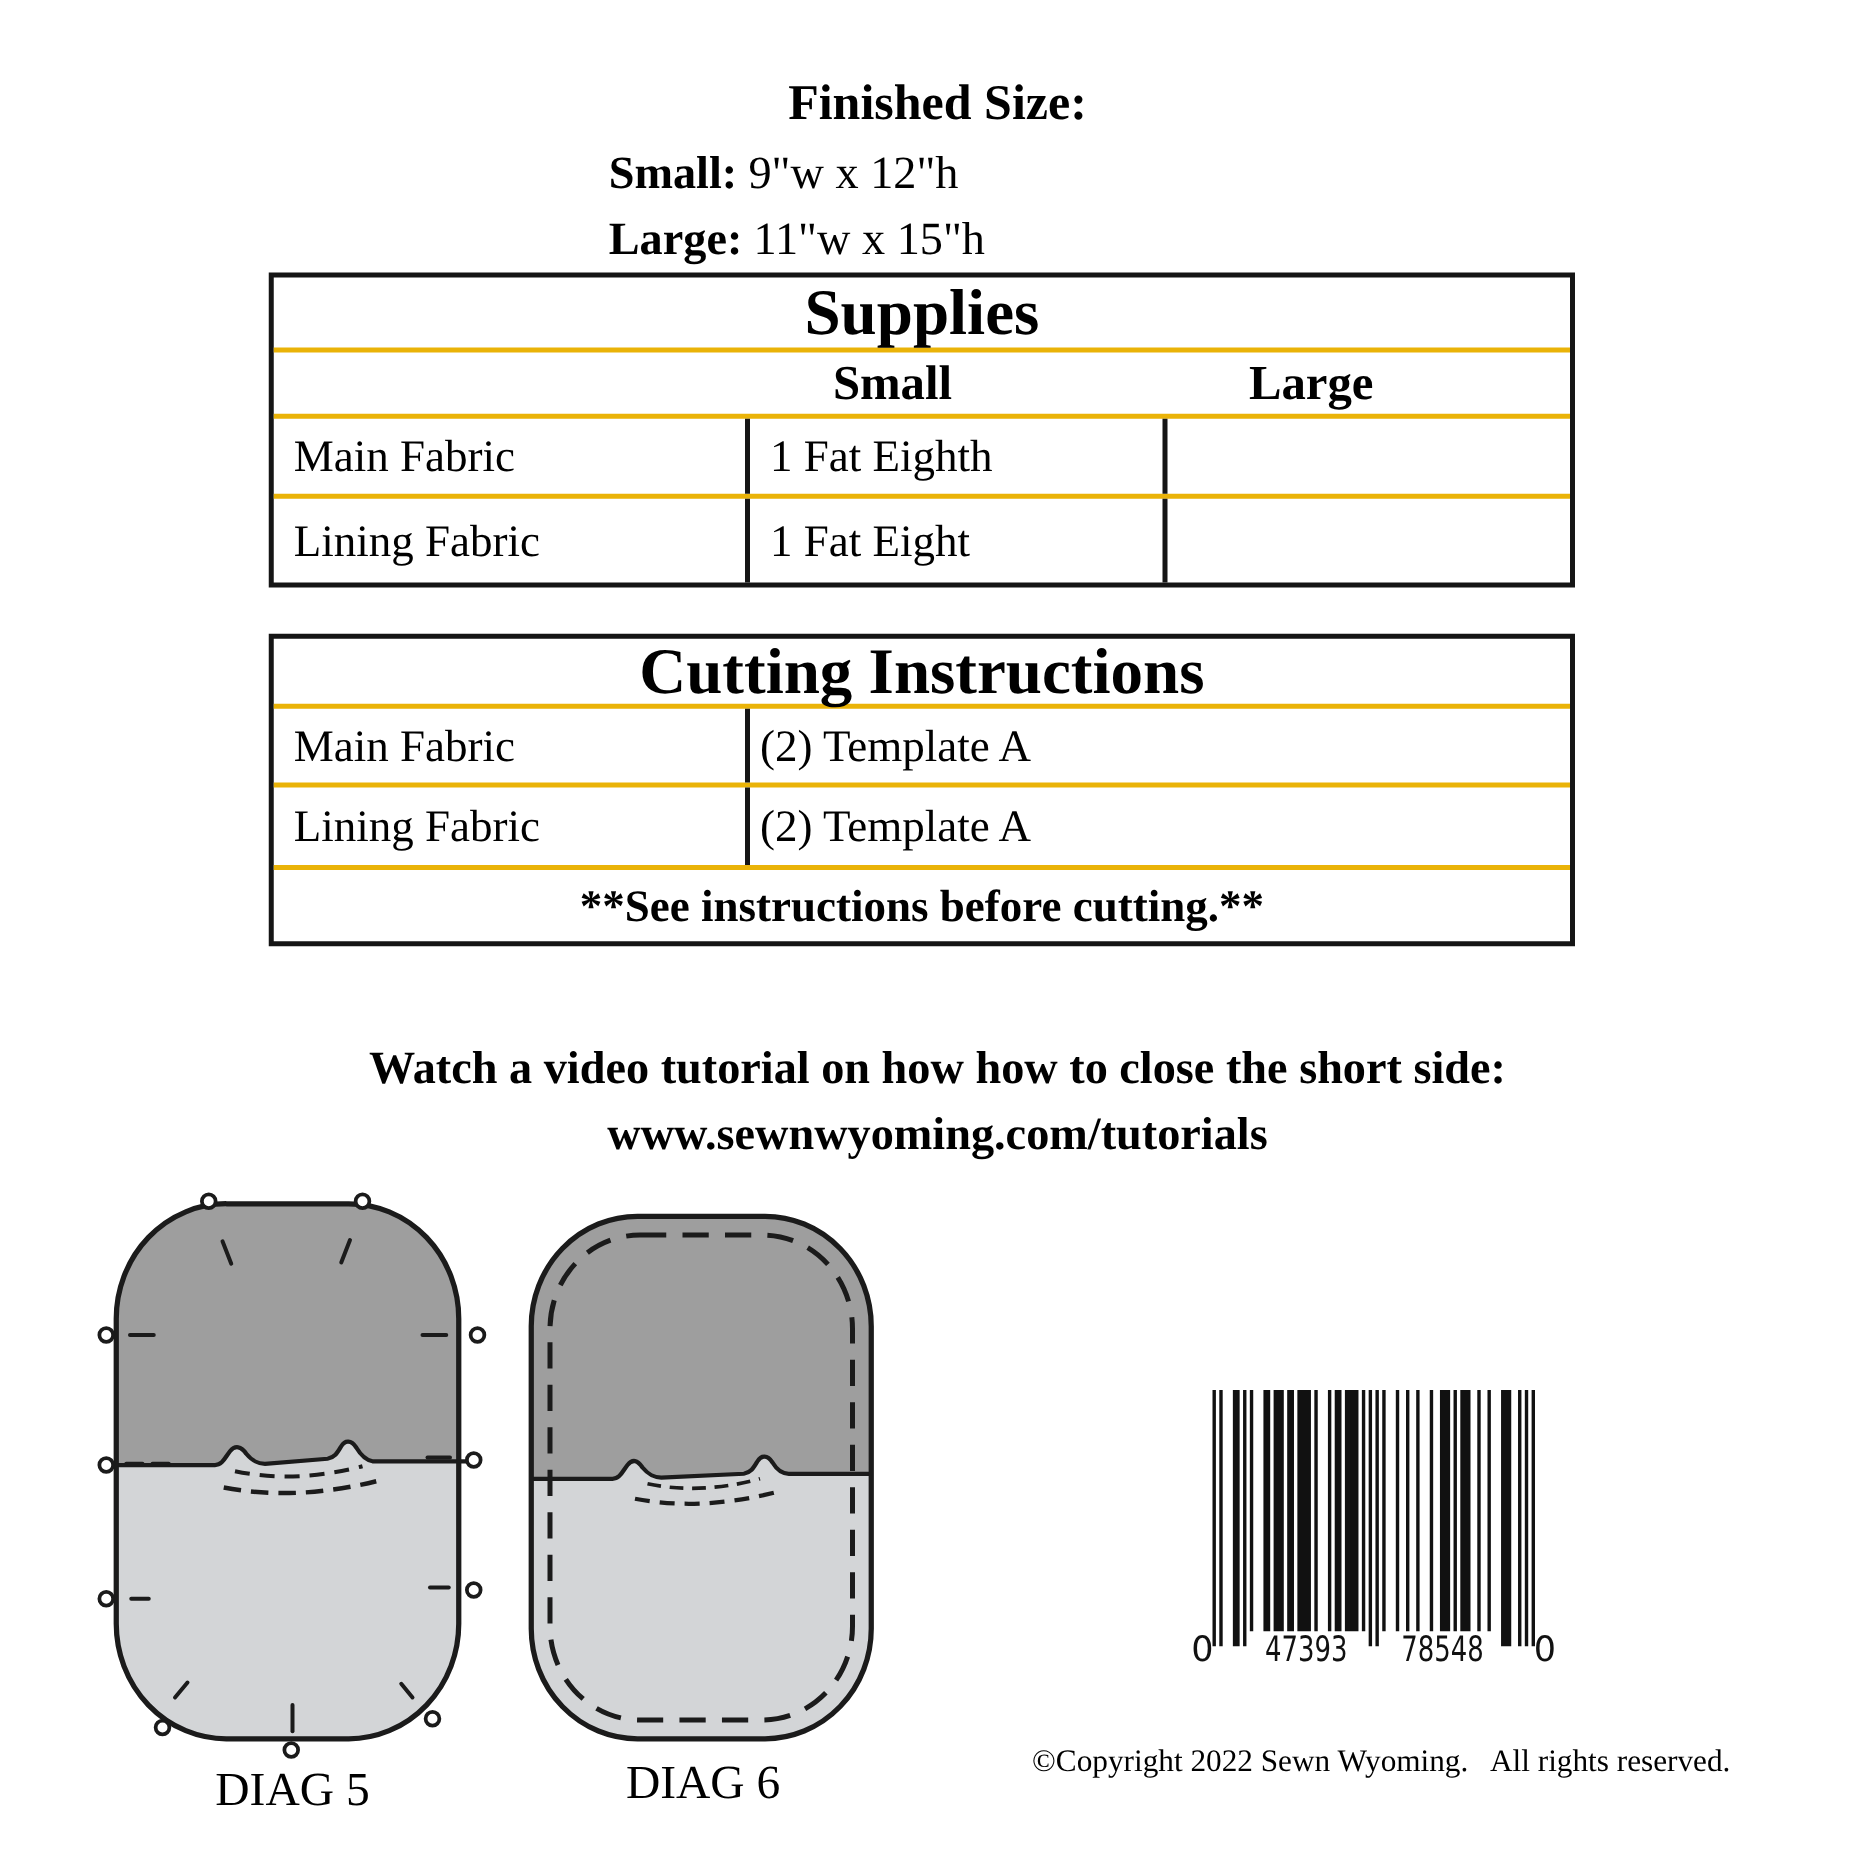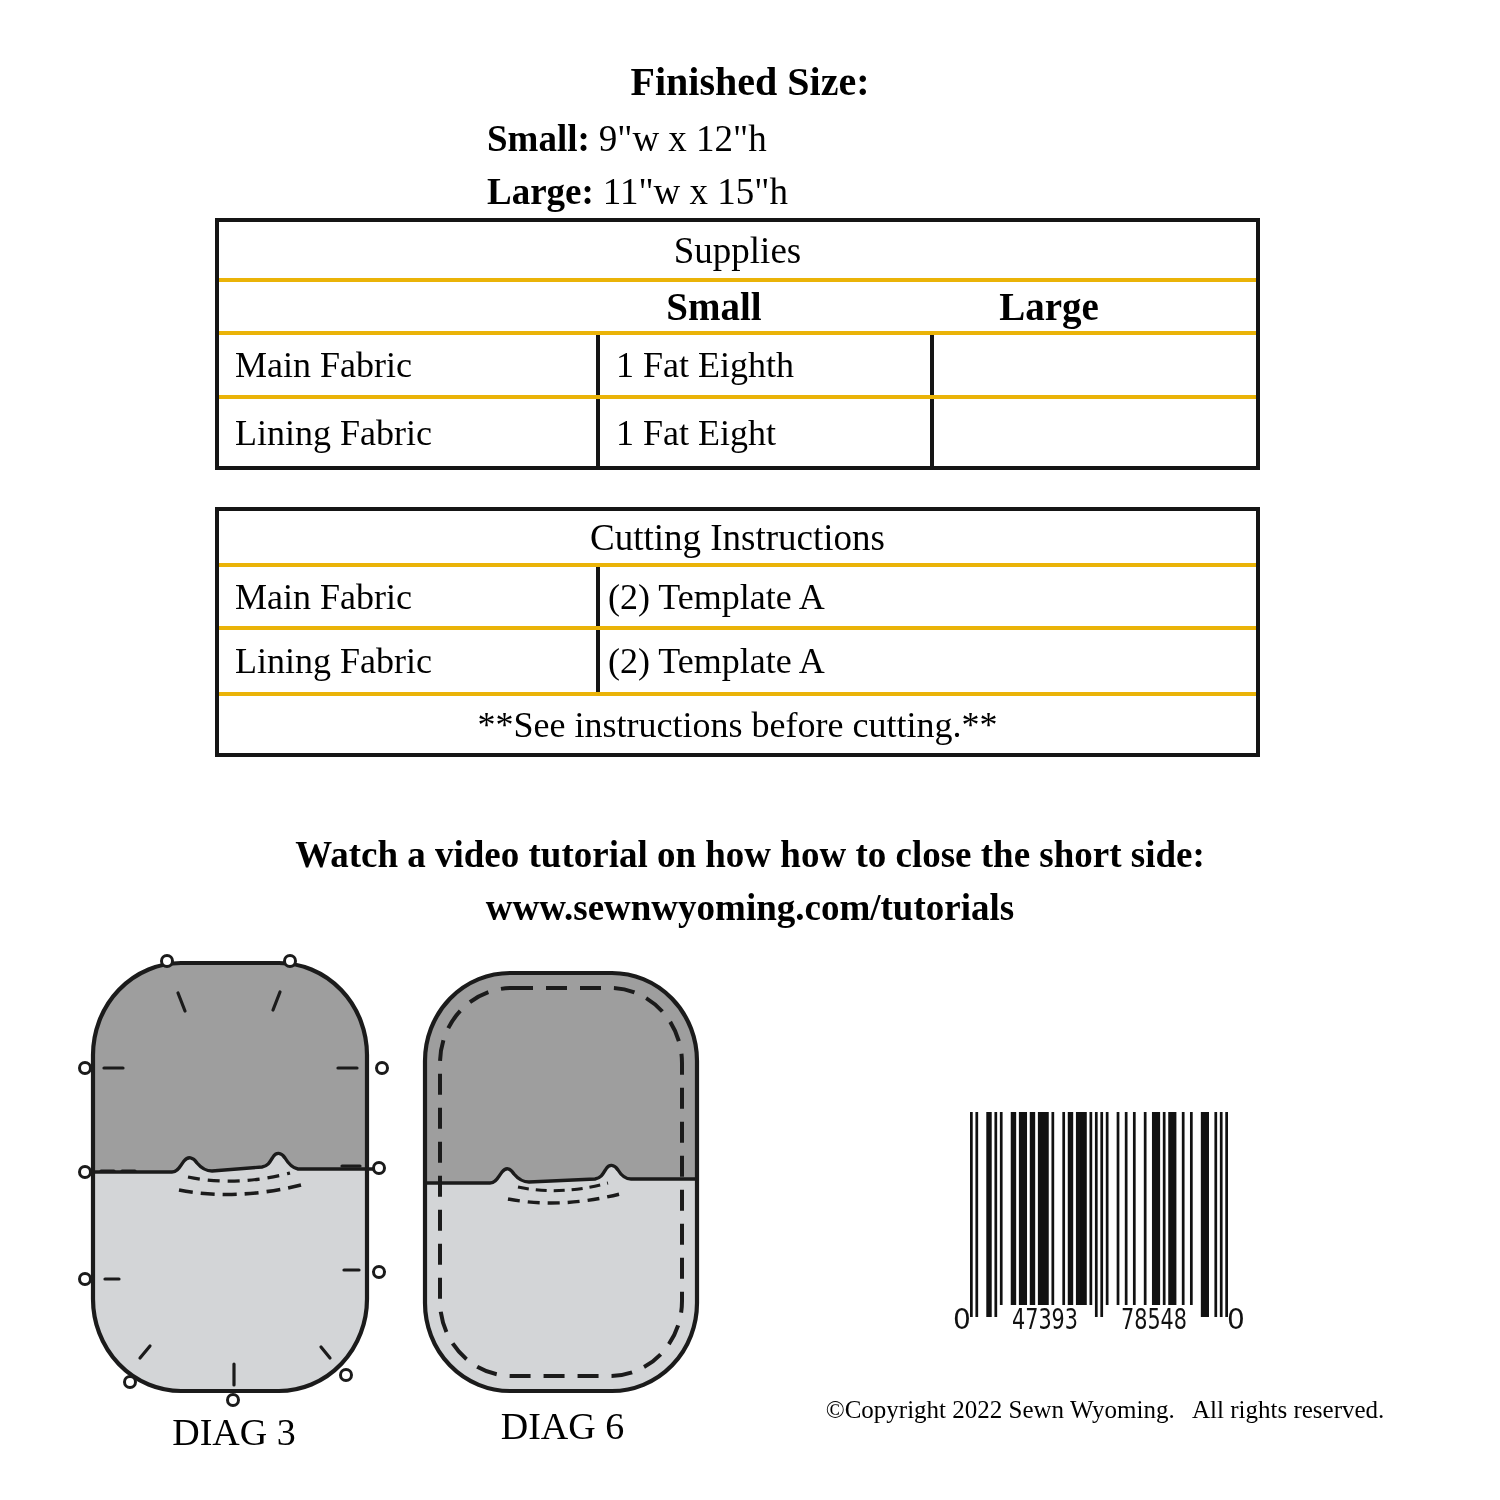--- a/index.html
+++ b/index.html
@@ -17,21 +17,21 @@
   
   .dtable{position:absolute; left:215px; width:1045px; border:4px solid #151515;
     box-sizing:border-box; font-size:36px;}
   .trow{display:flex; align-items:center; box-sizing:border-box;}
   .trow + .trow{border-top:4px solid #eab308;}
   .cell{box-sizing:border-box; height:100%; display:flex; align-items:center;}
   .cell.name{width:381px; border-right:4px solid #151515; padding-left:16px;}
   .cell.val2{width:334px; border-right:4px solid #151515; padding-left:16px;}
   .cell.val3{flex:1; padding-left:16px;}
   .cell.valwide{flex:1; padding-left:8px;}
-  .cell.fullc{flex:1; justify-content:center; font-weight:normal; font-size:37px;}
+  .cell.fullc{flex:1; justify-content:center; font-weight:bold; font-size:52px;}
   .sub-sp{width:330px;}
   .sub-small{width:330px; text-align:center; font-weight:bold; font-size:39px;}
   .sub-large{width:340px; text-align:center; font-weight:bold; font-size:39px;}
 
   .supplies{top:218px;}
   .cutting{top:507px;}
 
   
   .tut1{position:absolute; top:833px; left:0; right:0; text-align:center;
     font-size:37px; font-weight:bold;}
@@ -95,21 +95,21 @@
     </div>
     <div class="trow" style="height:63px">
       <div class="cell name">Main Fabric</div>
       <div class="cell valwide">(2) Template A</div>
     </div>
     <div class="trow" style="height:66px">
       <div class="cell name">Lining Fabric</div>
       <div class="cell valwide">(2) Template A</div>
     </div>
     <div class="trow" style="height:61px">
-      <div class="cell" style="flex:1; justify-content:center; font-weight:normal;border-radius:14px;">**See instructions before cutting.**</div>
+      <div class="cell" style="flex:1; justify-content:center; font-weight:bold;border-radius:14px;">**See instructions before cutting.**</div>
     </div>
   </div>
 
   <div class="tut1">Watch a video tutorial on how how to close the short side:</div>
   <div class="tut2">www.sewnwyoming.com/tutorials</div>
 
   <svg class="diag5-svg" width="316" height="466" viewBox="0 0 316 466">
     <defs>
       <clipPath id="clip5">
           <rect x="17" y="15" width="274" height="428" rx="88" ry="92"></rect>
@@ -146,21 +146,21 @@
         <path d="M29,331 H43"></path>
         <path d="M262,120 H281"></path>
         <path d="M266,218 H284"></path>
         <path d="M268,322 H283"></path>
         <path d="M64,410 L74,398"></path>
         <path d="M158,416 V437"></path>
         <path d="M245,399 L254,410"></path>
       </g>
     </g>
   </svg>
-  <div class="diag-label diag5-label">DIAG 3</div>
+  <div class="diag-label diag5-label">DIAG 5</div>
 
   <svg class="diag6-svg" width="285" height="440" viewBox="0 0 285 440">
     <defs>
       <clipPath id="clip6">
           <rect x="5" y="8" width="272" height="418" rx="85" ry="88"></rect>
         </clipPath>
     </defs>
     <g clip-path="url(#clip6)">
       <rect x="0" y="0" width="285" height="232" fill="var(--fabric-dark)"></rect>
       <path d="M0,218 H70 C76,218 78,212 82,207 C86,202 90,203 94,209 C99,215 103,217 109,217 L175,214 C181,213 183,209 186,204 C189,199 194,199 198,205 C201,210 205,214 211,214 L285,214 V440 H0 Z" fill="var(--fabric-light)"></path>

